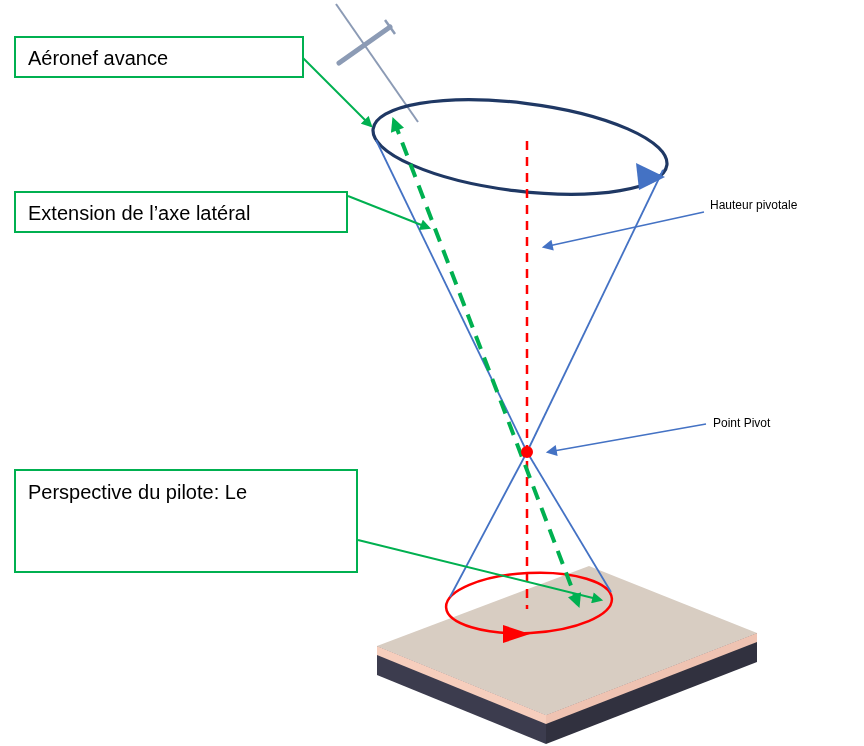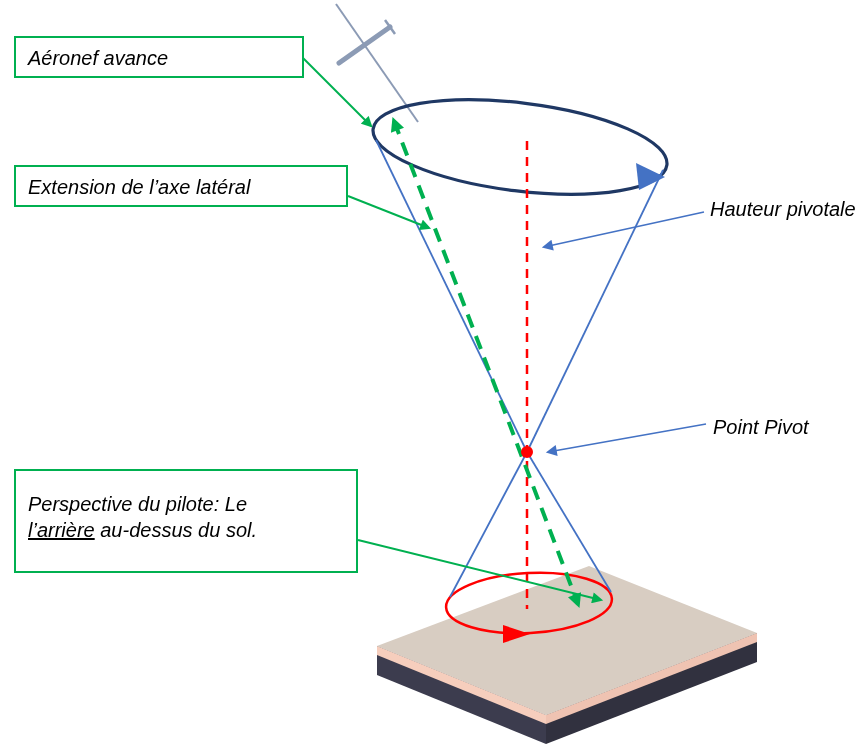--- a/index.html
+++ b/index.html
@@ -3,31 +3,31 @@
 <meta charset="utf-8">
 <style>
   :root{
     --green:#00B050; --blue:#4472C4; --dark_blue:#1F3864; --red:#FF0000;
     --ground_top:#D8CDC2; --ground_edge_light:#F6CEBD; --ground_edge_shade:#EFC3B2;
     --ground_side:#3C3C4E; --ground_side_dark:#31313F; --plane_gray:#8C9BB5;
   }
   html,body{margin:0;padding:0;background:#fff;}
   .stage{
     position:relative;width:864px;height:746px;background:#fff;overflow:hidden;
-    font-family:"Liberation Sans", sans-serif;color:#000;font-style:italic;
+    font-family:"Liberation Sans", sans-serif;color:#000;
   }
   .stage svg{position:absolute;left:0;top:0;}
   .label-box{
     position:absolute;border:2px solid var(--green);background:#fff;
     font-size:20px;line-height:1.3;padding:7px 12px;box-sizing:border-box;
   }
   #box-aeronef{left:14px;top:36px;width:290px;height:42px;}
-  #box-extension{left:14px;top:165px;width:334px;height:42px;}
-  #box-perspective{left:14px;top:469px;width:344px;height:104px;padding:20px 12px;}
-  .side-label{position:absolute;font-size:20px;color:#000;white-space:nowrap;}
+  #box-extension{left:14px;top:191px;width:334px;height:42px;}
+  #box-perspective{left:14px;top:469px;width:344px;height:104px;padding:8px 12px;}
+  .side-label{position:absolute;font-size:12px;color:#000;white-space:nowrap;}
   #lbl-hauteur{left:710px;top:198px;}
   #lbl-pivot{left:713px;top:416px;}
   .u{text-decoration:underline;}
   
   .nf{fill:none;}
   .s-green{stroke:var(--green);}
   .s-blue{stroke:var(--blue);}
   .s-dark{stroke:var(--dark_blue);}
   .s-red{stroke:var(--red);}
   .s-plane{stroke:var(--plane_gray);}
@@ -101,21 +101,18 @@
   <div class="label-box" id="box-aeronef">
     <span>Aéronef avance</span>
   </div>
 
   <div class="label-box" id="box-extension">
     <span>Extension de l’axe latéral</span>
   </div>
 
   <div class="label-box" id="box-perspective">
     <div>Perspective du pilote: Le</div>
-    <div>
-      <span class="u">l’arrière</span><span> au-dessus du sol.</span>
-    </div>
   </div>
 
   <div class="side-label" id="lbl-hauteur">Hauteur pivotale</div>
   <div class="side-label" id="lbl-pivot">Point Pivot</div>
 
 </div>
 
 </body></html>

